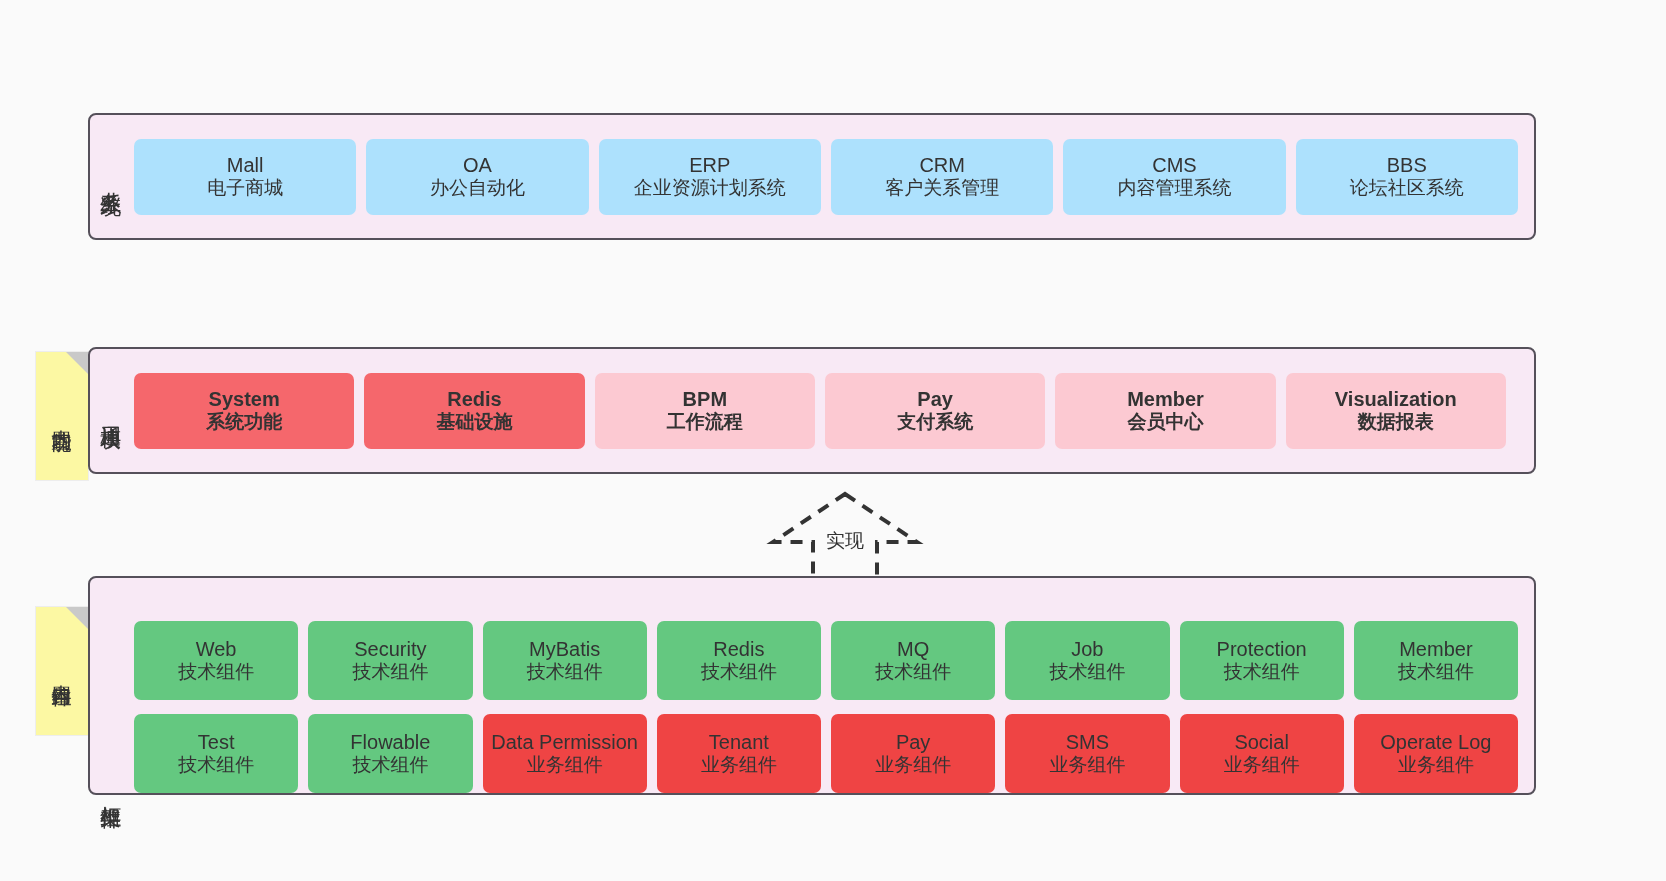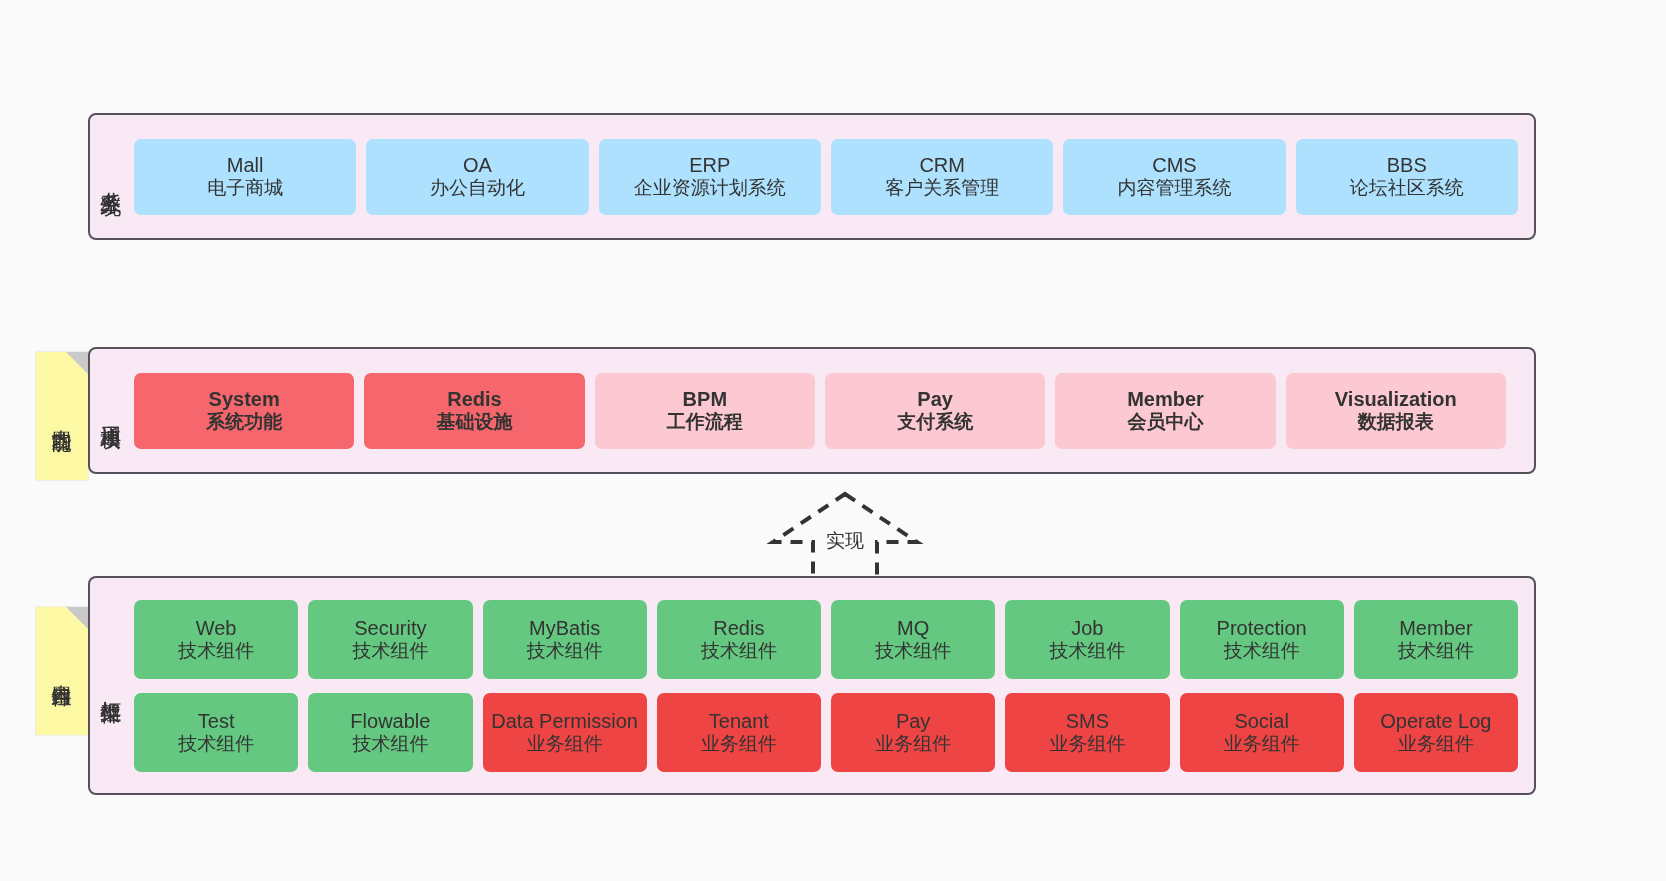--- a/index.html
+++ b/index.html
@@ -112,20 +112,21 @@
   }
   #layer-modules .layer-body { padding: 0 28px 0 2px; font-weight: bold; }
   #layer-modules .card { height: 76px; }
 
   
   #layer-framework {
     left: 88px;
     top: 576px;
     width: 1448px;
     height: 219px;
+    align-items: flex-end;
   }
   #layer-framework .layer-body { padding: 0 16px 0 2px; gap: 14px; }
   #layer-framework .card { height: 79px; }
 
   
   .note {
     position: absolute;
     width: 52px;
     background: #fcf8a3;
     box-shadow: 0 0 0 1px rgba(0,0,0,0.05);

